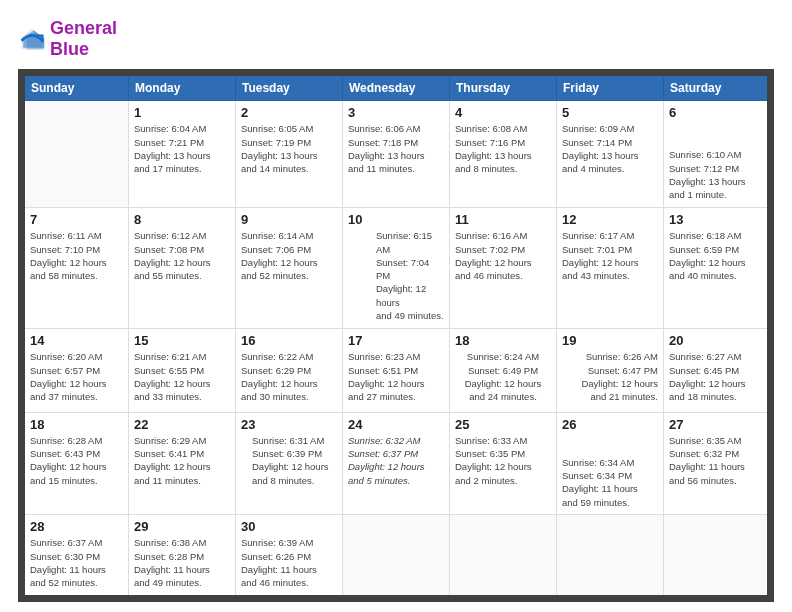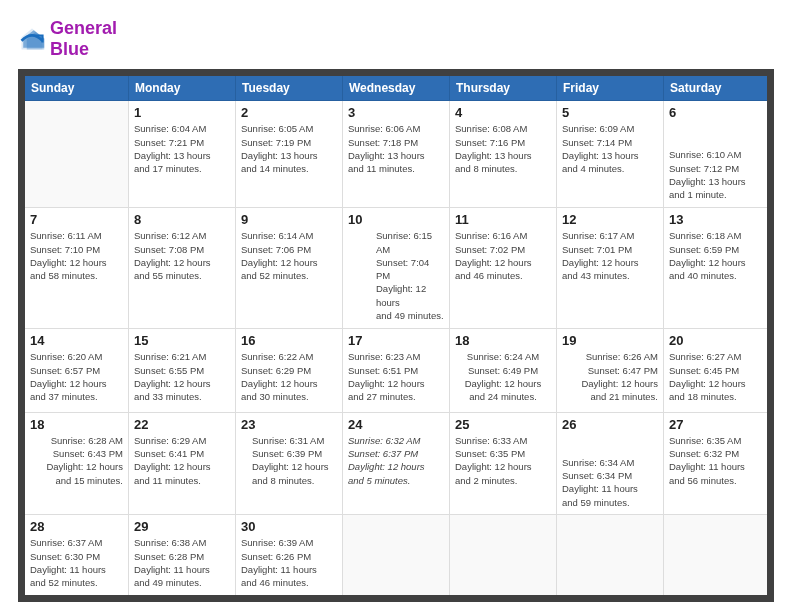--- a/index.html
+++ b/index.html
@@ -275,21 +275,21 @@
             <span class="day-number">20</span>
             <div class="day-info" style="white-space: pre-line;">Sunrise: 6:27 AM
 Sunset: 6:45 PM
 Daylight: 12 hours
 and 18 minutes.</div>
           </td>
         </tr>
         <tr>
           <td>
             <span class="day-number">18</span>
-            <div class="day-info" style="white-space: pre-line; text-align: right;">Sunrise: 6:28 AM
+            <div class="day-info" style="white-space: pre-line;">Sunrise: 6:28 AM
 Sunset: 6:43 PM
 Daylight: 12 hours
 and 15 minutes.</div>
           </td>
           <td>
             <span class="day-number">22</span>
             <div class="day-info" style="white-space: pre-line;">Sunrise: 6:29 AM
 Sunset: 6:41 PM
 Daylight: 12 hours
 and 11 minutes.</div>

